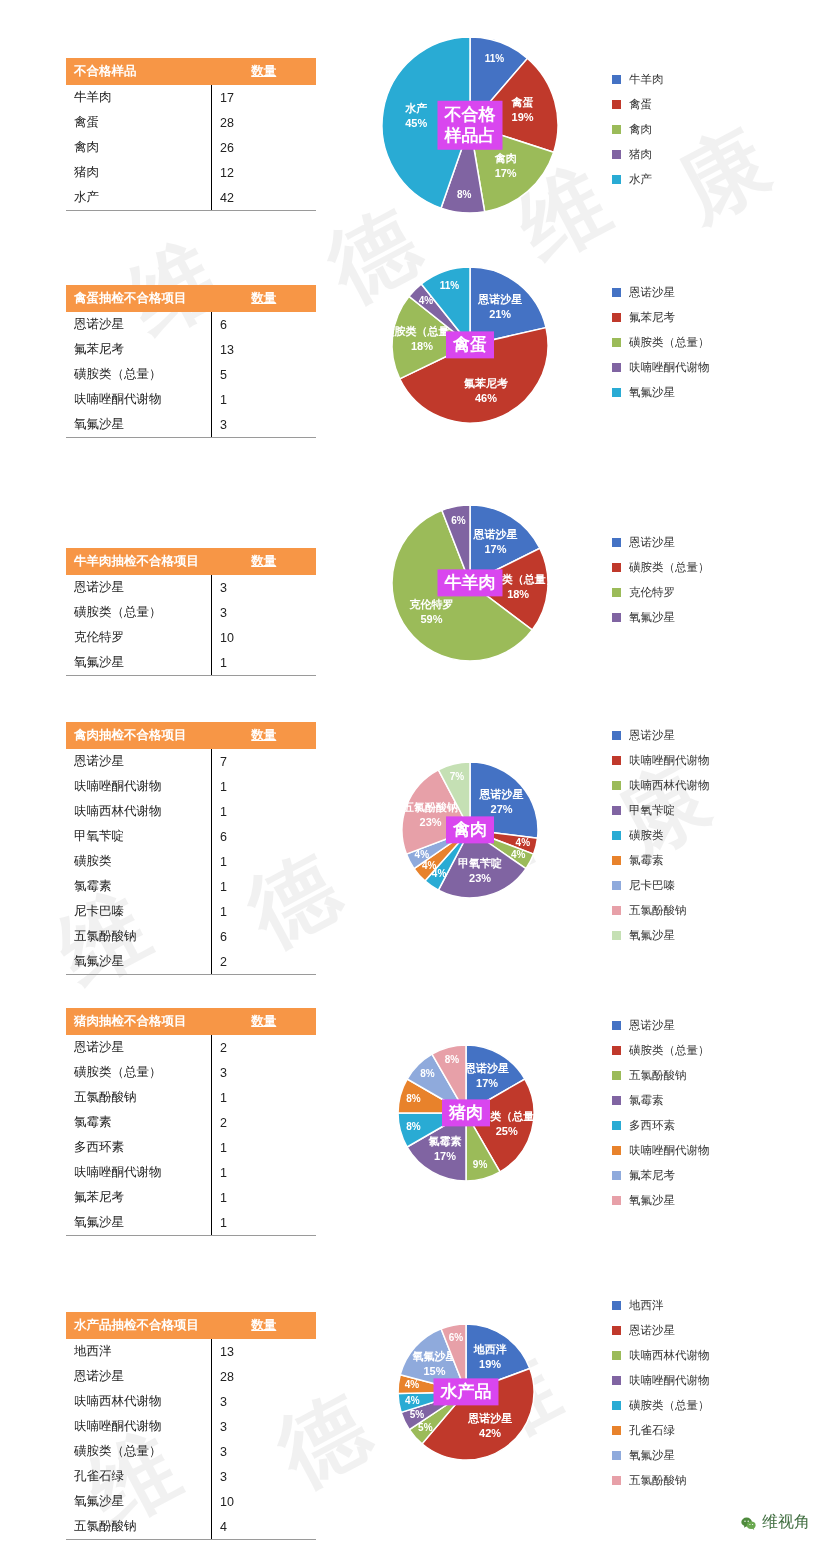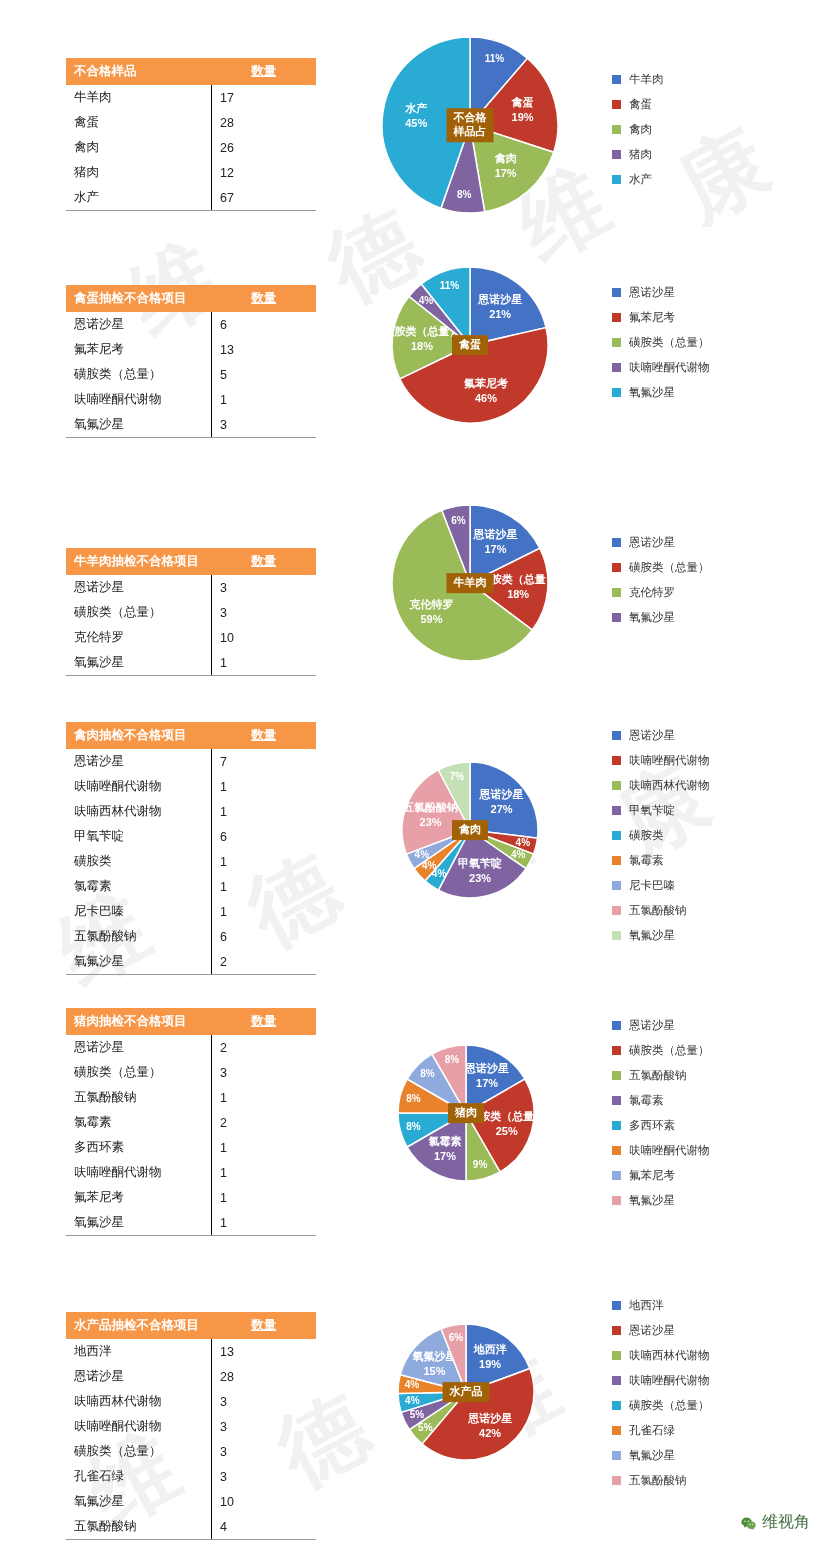--- a/index.html
+++ b/index.html
@@ -68,23 +68,23 @@
   .slice-label {
     font-size: 11px;
     font-weight: bold;
     fill: #ffffff;
     text-anchor: middle;
     dominant-baseline: middle;
   }
   .slice-label.small { font-size: 10px; }
   .center-box {
     position: absolute;
-    background: #a16207;
+    background: #d946ef;
     color: #fff;
-    font-size: 11px;
+    font-size: 17px;
     font-weight: bold;
     padding: 3px 7px;
     line-height: 1.25;
     text-align: left;
     transform: translate(-50%, -50%);
     white-space: pre-line;
   }
   
   .legend {
     position: absolute;
@@ -153,21 +153,21 @@
         <tr>
           <td>禽肉</td>
           <td class="num">26</td>
         </tr>
         <tr>
           <td>猪肉</td>
           <td class="num">12</td>
         </tr>
         <tr>
           <td>水产</td>
-          <td class="num">67</td>
+          <td class="num">42</td>
         </tr>
       </tbody>
     </table>
     <div class="pie-wrap" style="left: 362px; top: 17px; width: 216px; height: 216px;"><svg width="216" height="216">
         <path d="M 108 108 L 108 20 A 88 88 0 0 1 165.50101315112926 41.384435102645426 Z" fill="#4472C4" stroke="#ffffff" stroke-width="1.5"></path>
         <text class="slice-label small" x="132.5394721314558" y="42.015347939770834">11%</text>
         <path d="M 108 108 L 165.50101315112926 41.384435102645426 A 88 88 0 0 1 191.69297343397352 135.19349550499538 Z" fill="#C0392B" stroke="#ffffff" stroke-width="1.5"></path>
         <text class="slice-label" x="160.55014964448023" y="86.3277345872311">禽蛋</text>
         <text class="slice-label" x="160.55014964448023" y="101.3277345872311">19%</text>
         <path d="M 108 108 L 191.69297343397352 135.19349550499538 A 88 88 0 0 1 122.675649711017 194.76765126220442 Z" fill="#9BBB59" stroke="#ffffff" stroke-width="1.5"></path>

